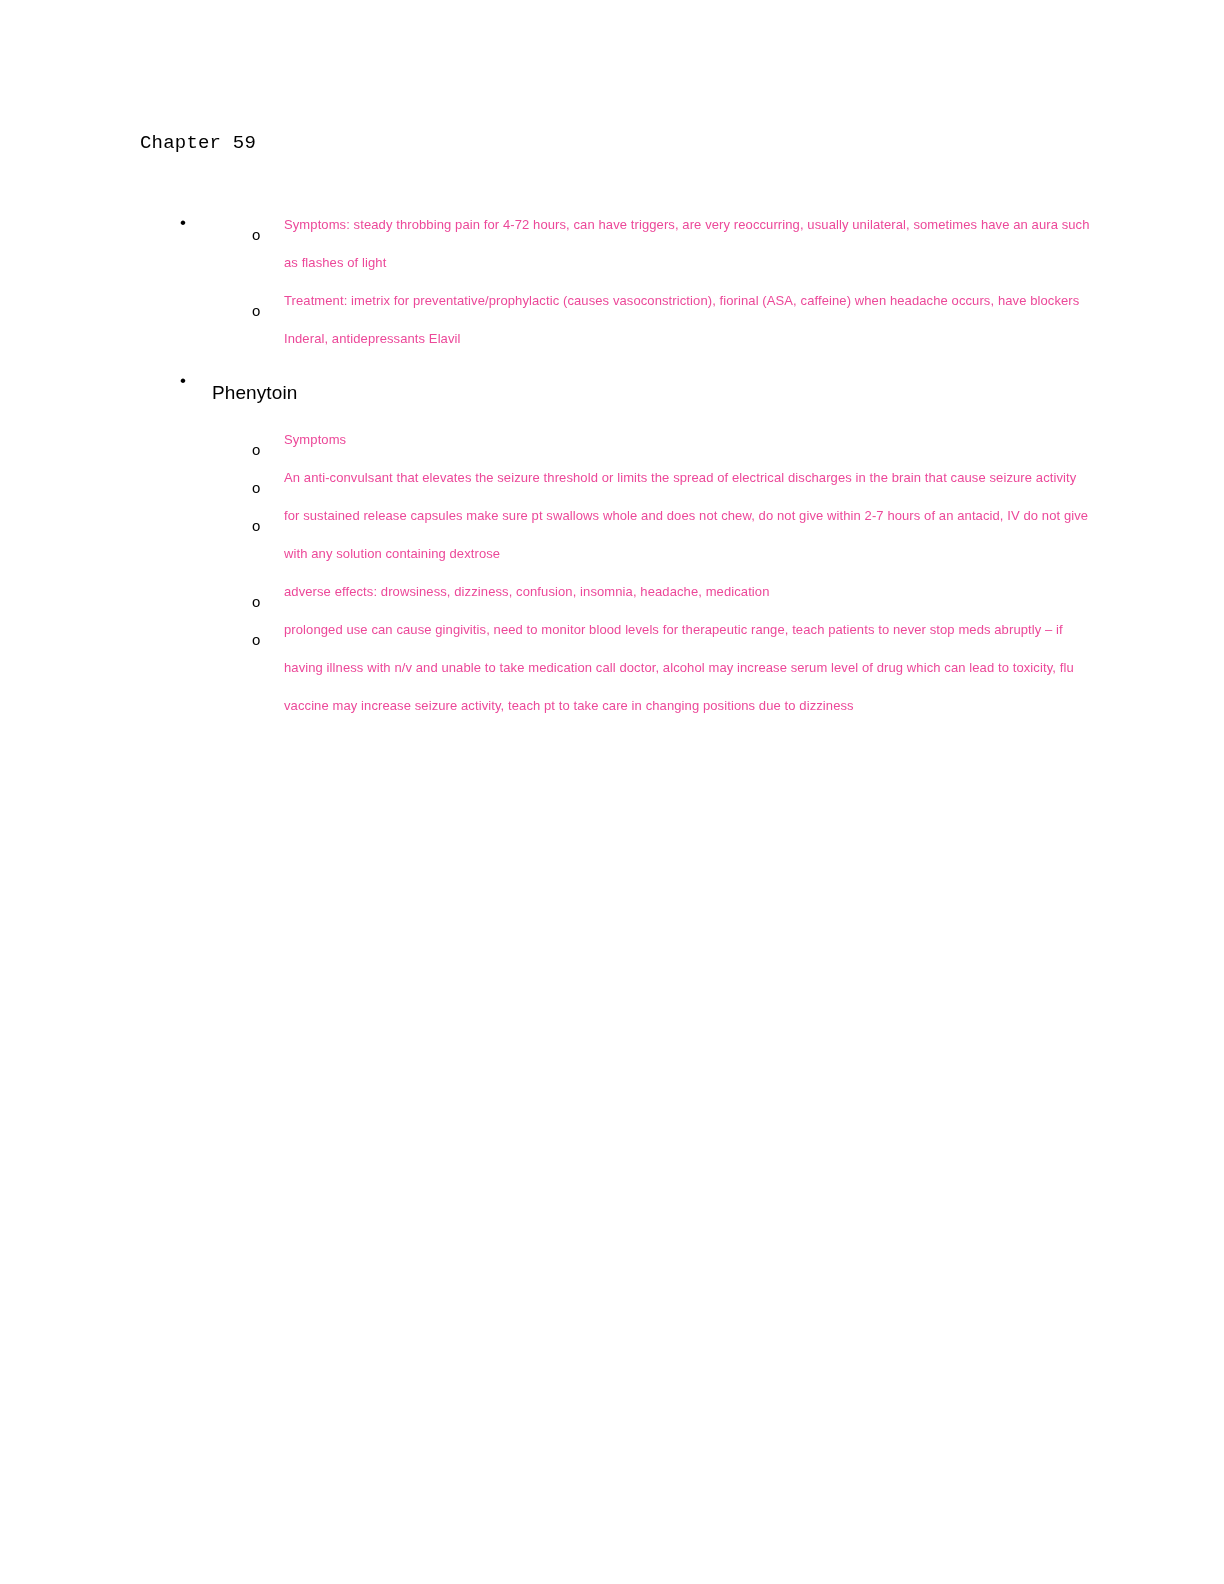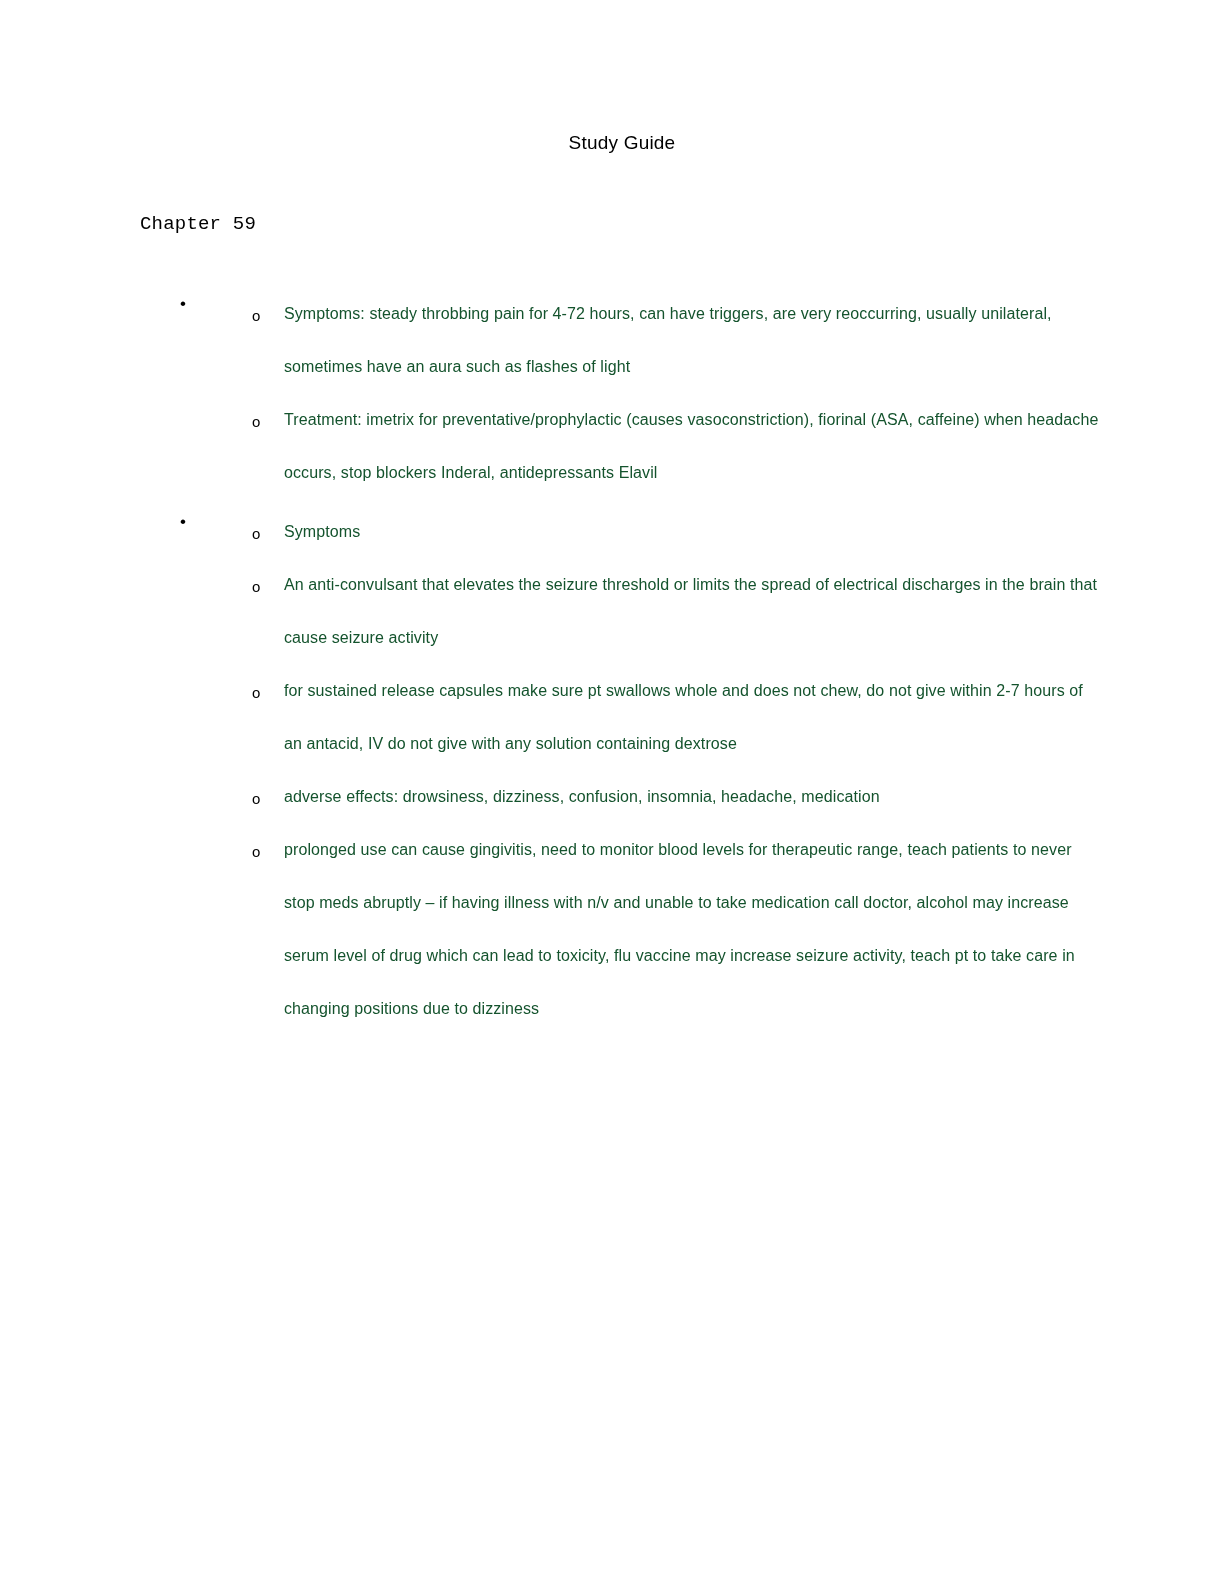--- a/index.html
+++ b/index.html
@@ -68,58 +68,58 @@
   }
   ul.level2 > li.sub-item > .marker-o {
     position: absolute;
     left: 40px;
     top: 0;
     font-size: 15px;
     line-height: 57px;
     color: #000000;
   }
   .sub-text {
-    color: #14532d;
-    font-size: 16px;
-    line-height: 53px;
+    color: #ec4899;
+    font-size: 13px;
+    line-height: 38px;
     letter-spacing: 0.1px;
   }
   .nested-wrap {
     margin-left: 0px;
   }
 </style>
 </head>
 <body>
 
 <div class="page">
 
-  <div class="doc-title">Study Guide</div>
 
   <div class="chapter-heading">Chapter 59</div>
 
   <ul class="level1">
 
     <li class="bullet-item">
       <span class="marker">•</span>
       <div class="nested-wrap">
         <ul class="level2">
           <li class="sub-item">
             <span class="marker-o">o</span>
             <div class="sub-text">Symptoms: steady throbbing pain for 4-72 hours, can have triggers, are very reoccurring, usually unilateral, sometimes have an aura such as flashes of light</div>
           </li>
           <li class="sub-item">
             <span class="marker-o">o</span>
-            <div class="sub-text">Treatment: imetrix for preventative/prophylactic (causes vasoconstriction), fiorinal (ASA, caffeine) when headache occurs, stop blockers Inderal, antidepressants Elavil</div>
+            <div class="sub-text">Treatment: imetrix for preventative/prophylactic (causes vasoconstriction), fiorinal (ASA, caffeine) when headache occurs, have blockers Inderal, antidepressants Elavil</div>
           </li>
         </ul>
       </div>
     </li>
 
     <li class="bullet-item">
       <span class="marker">•</span>
+      <div class="item-text">Phenytoin</div>
       <div class="nested-wrap">
         <ul class="level2">
           <li class="sub-item">
             <span class="marker-o">o</span>
             <div class="sub-text">Symptoms</div>
           </li>
           <li class="sub-item">
             <span class="marker-o">o</span>
             <div class="sub-text">An anti-convulsant that elevates the seizure threshold or limits the spread of electrical discharges in the brain that cause seizure activity</div>
           </li>

